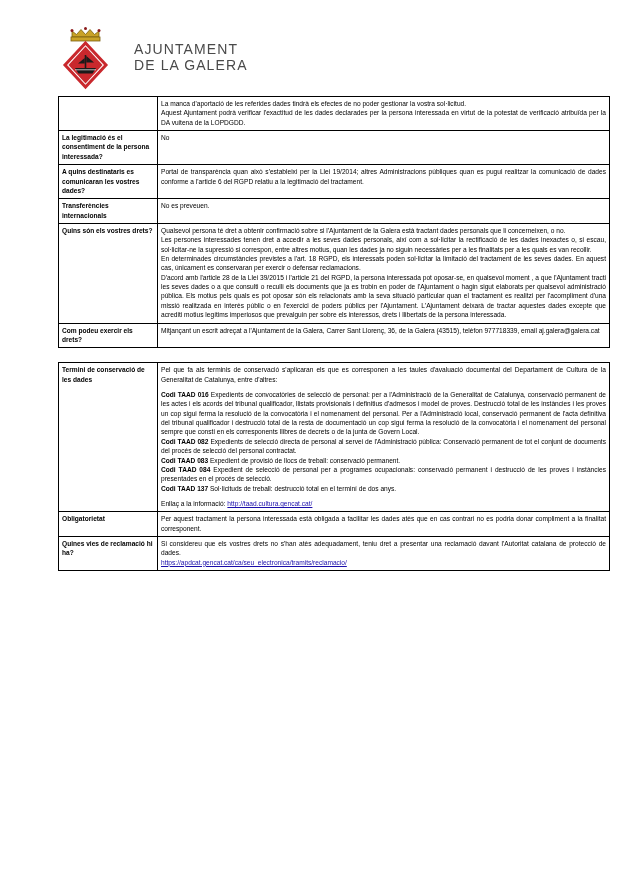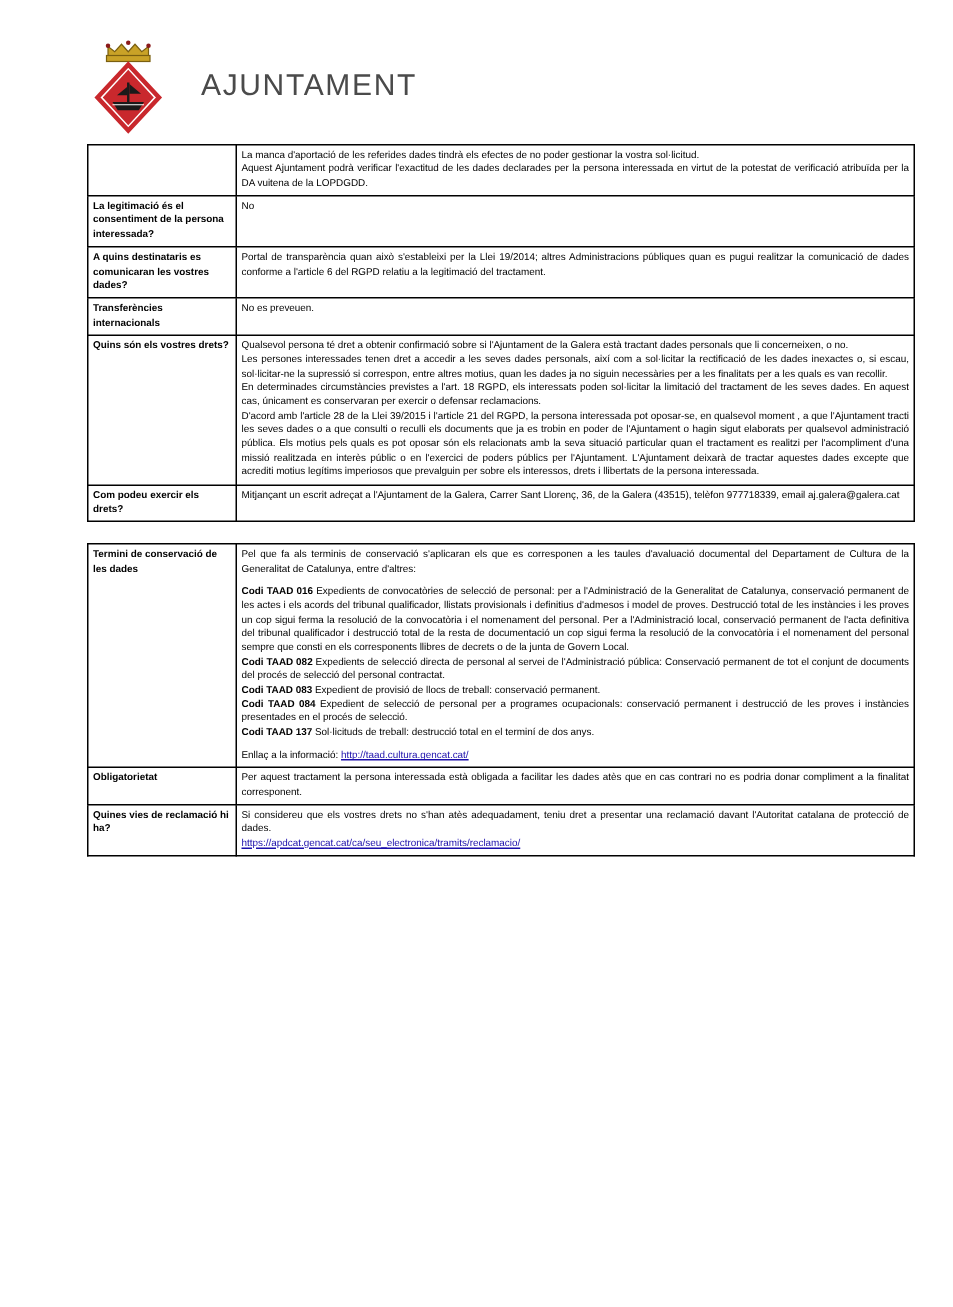--- a/index.html
+++ b/index.html
@@ -38,21 +38,21 @@
     flex: 0 0 auto;
   }
   .crest svg { display: block; }
   .header-text {
     margin-left: 18px;
     line-height: 1.15;
     letter-spacing: 0.6px;
   }
   .header-text .l1,
   .header-text .l2 {
-    font-size: 20px;
+    font-size: 14px;
     color: #4a4a4a;
     font-weight: 400;
     letter-spacing: 1.1px;
   }
 
   
   table.doc {
     border-collapse: collapse;
     table-layout: fixed;
     width: 537px;
@@ -112,20 +112,21 @@
           <path d="M17 47 L38 47 L34.5 52.5 L20.5 52.5 Z" fill="#1a1a1a"></path>
           <path d="M27.5 34 L27.5 47" stroke="#1a1a1a" stroke-width="1.6"></path>
           <path d="M28.3 35 L36 41.5 L28.3 41.5 Z" fill="#1a1a1a"></path>
           <path d="M26.7 37 L20 42.5 L26.7 42.5 Z" fill="#1a1a1a"></path>
           <path d="M17 48.8 L38 48.8" stroke="#ffffff" stroke-width="0.7"></path>
         </g>
       </svg>
     </div>
     <div class="header-text">
       <div class="l1">AJUNTAMENT</div>
+      <div class="l2">DE LA GALERA</div>
     </div>
   </div>
 
   <table class="doc">
     <tbody>
 
       <tr>
         <td class="label"></td>
         <td class="body">
           <p>La manca d'aportació de les referides dades tindrà els efectes de no poder gestionar la vostra sol·licitud.</p>

